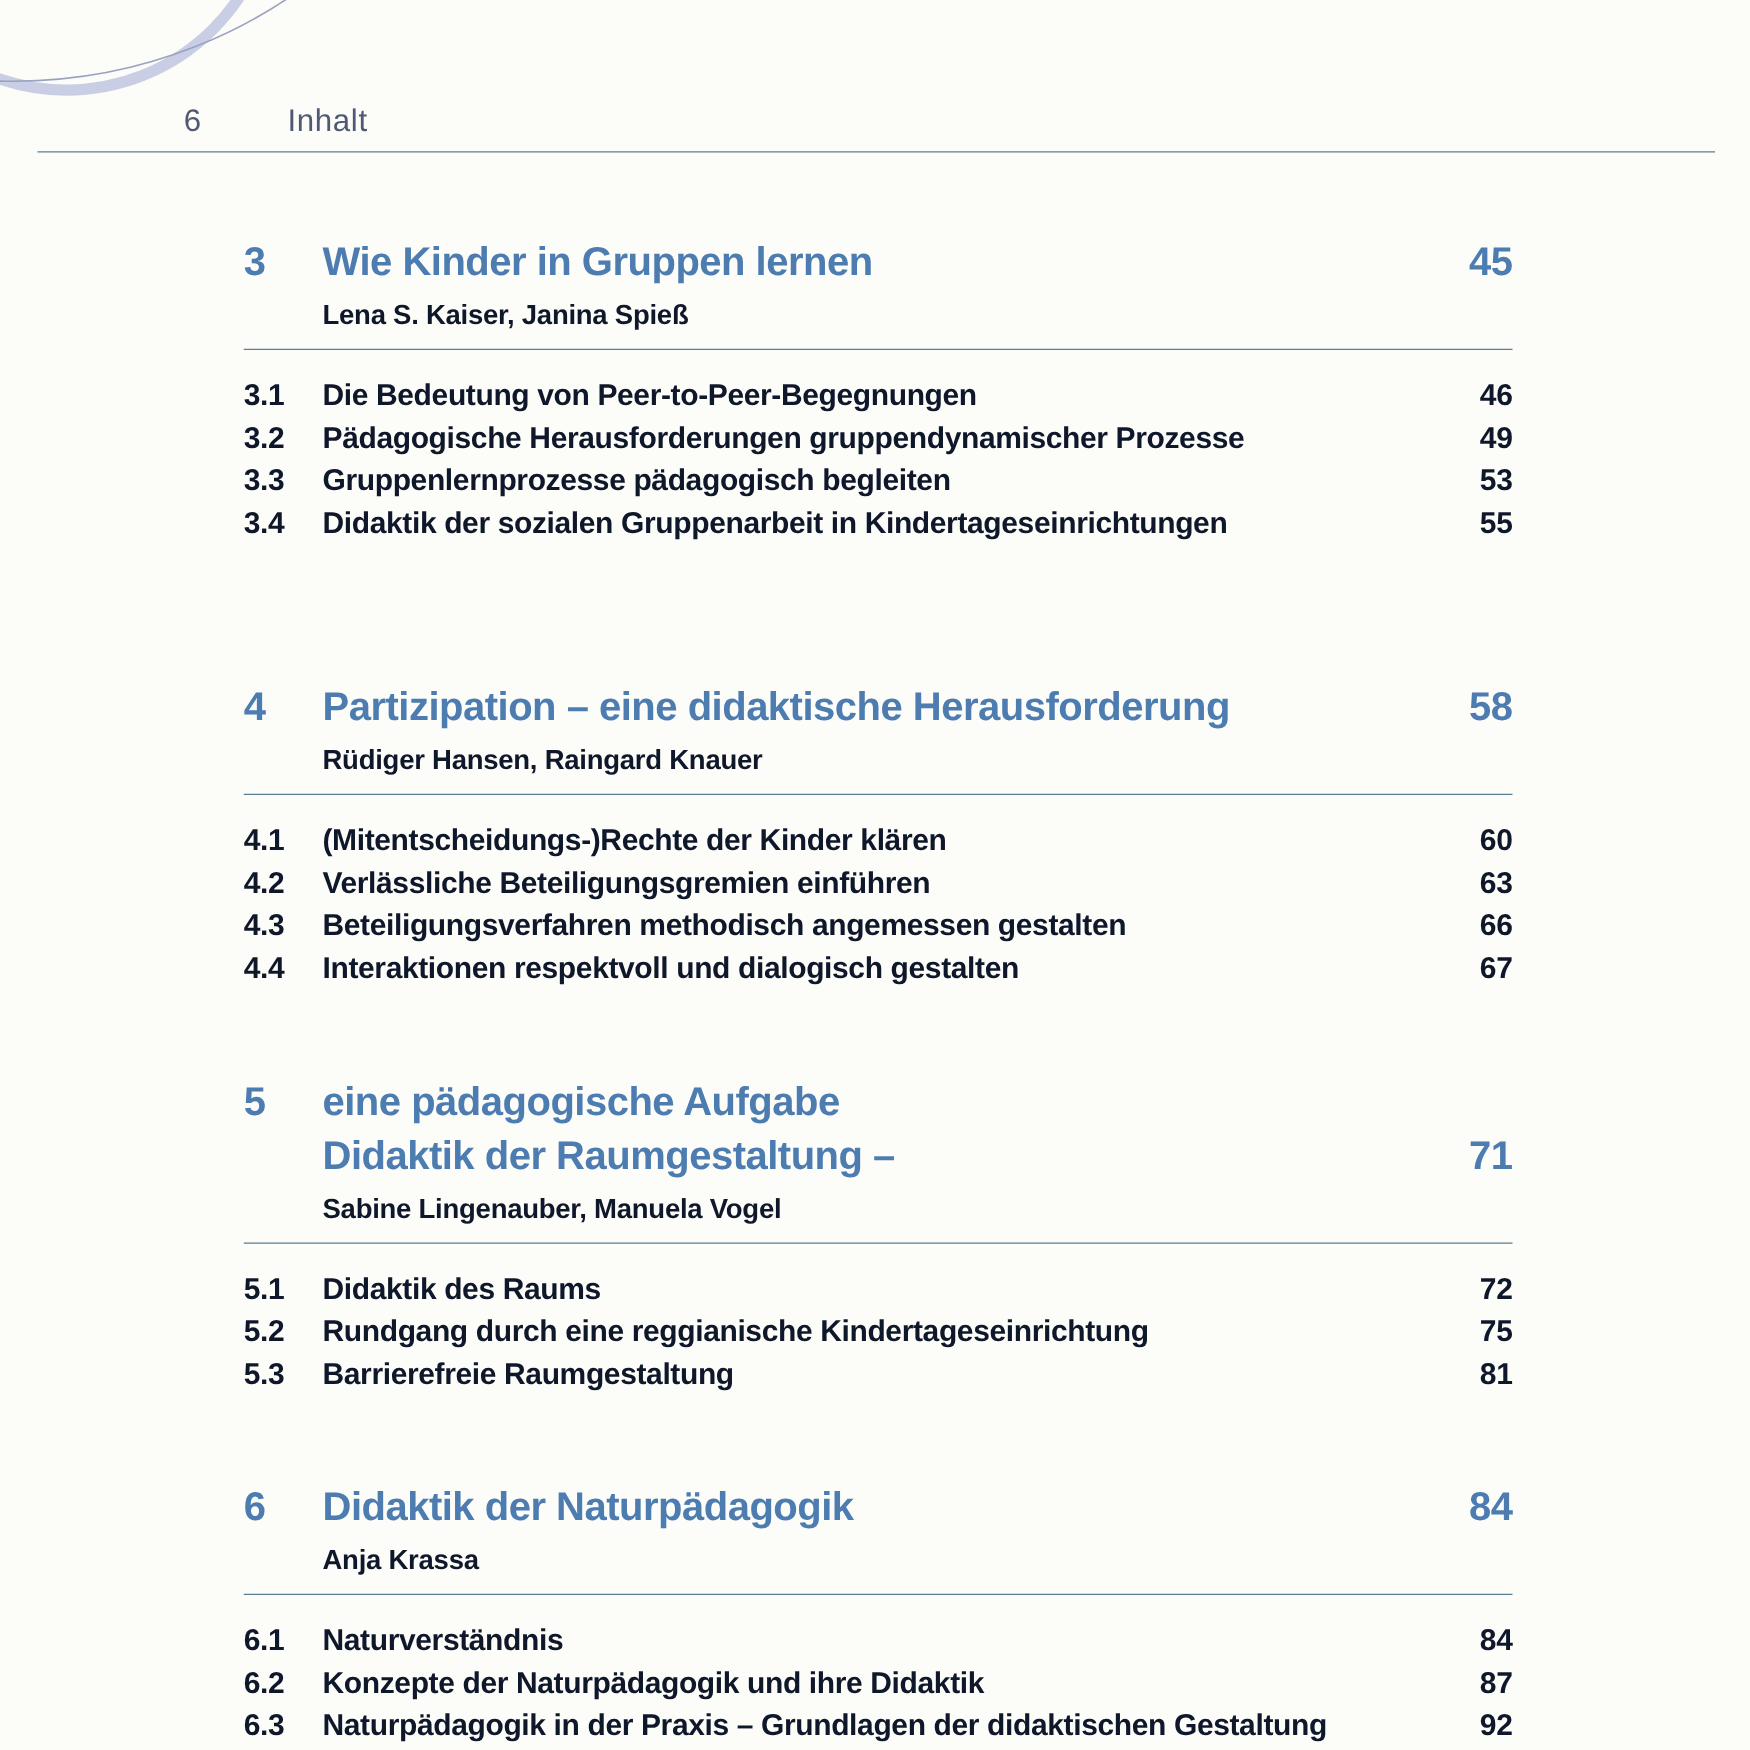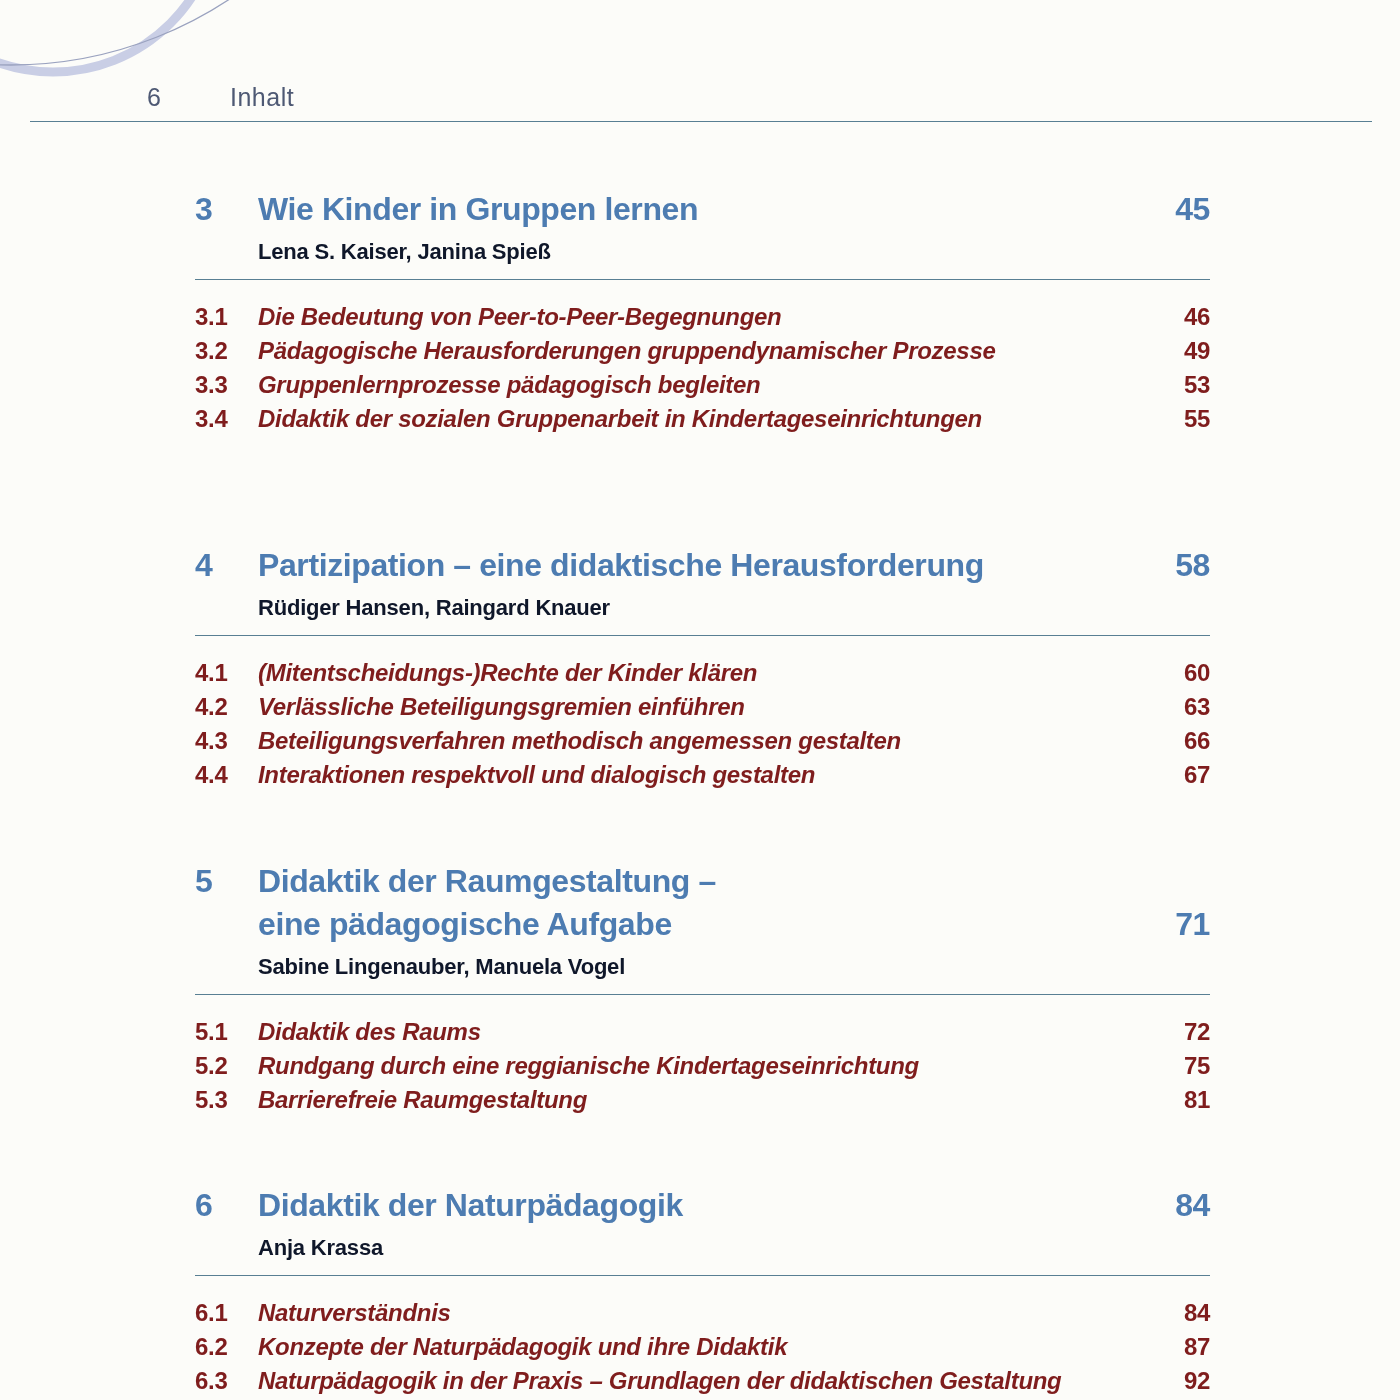--- a/index.html
+++ b/index.html
@@ -16,23 +16,23 @@
   .pg-rule  { position:absolute; top:121px; left:30px; width:1342px; height:1px; background:#587f93; }
 
   .chapter { position:absolute; left:195px; width:1015px; }
   .h-row   { display:flex; color:#4d7cb1; font-weight:bold; font-size:32px; line-height:43px; letter-spacing:-.4px; }
   .h-num   { width:63px; flex:none; }
   .h-title { flex:1; }
   .h-page  { margin-left:16px; align-self:flex-end;text-align:right; }
   .authors { margin-left:63px; margin-top:8px; color:#0f172a; font-weight:bold; font-size:22px; line-height:26px; letter-spacing:-.2px; }
   .rule    { margin-top:14px; height:1px; background:#587f93; }
   .entries { margin-top:20px; }
-  .e-row   { display:flex; font-size:24px; font-weight:bold; color:#7f1d1d; line-height:34px; letter-spacing:-.3px; }
+  .e-row   { display:flex; font-size:24px; font-weight:bold; color:#0f172a; line-height:34px; letter-spacing:-.3px; }
   .e-num   { width:63px; flex:none; }
-  .e-title { flex:1;font-style:italic; }
+  .e-title { flex:1; }
   .e-page  { margin-left:12px; }
 
   .ch-3 { top:188px; }
   .ch-4 { top:544px; }
   .ch-5 { top:860px; }
   .ch-6 { top:1184px; }
 </style>
 </head>
 <body>
 
@@ -112,22 +112,22 @@
         <span class="e-title">Interaktionen respektvoll und dialogisch gestalten</span>
         <span class="e-page">67</span>
       </div>
     </div>
   </section>
 
   <section class="chapter ch-5">
     <div class="h-row">
       <span class="h-num">5</span>
       <div class="h-title">
+        <div>eine pädagogische Aufgabe</div>
         <div>Didaktik der Raumgestaltung –</div>
-        <div>eine pädagogische Aufgabe</div>
       </div>
       <span class="h-page">71</span>
     </div>
     <div class="authors">Sabine Lingenauber, Manuela Vogel</div>
     <div class="rule"></div>
     <div class="entries">
       <div class="e-row">
         <span class="e-num">5.1</span>
         <span class="e-title">Didaktik des Raums</span>
         <span class="e-page">72</span>

